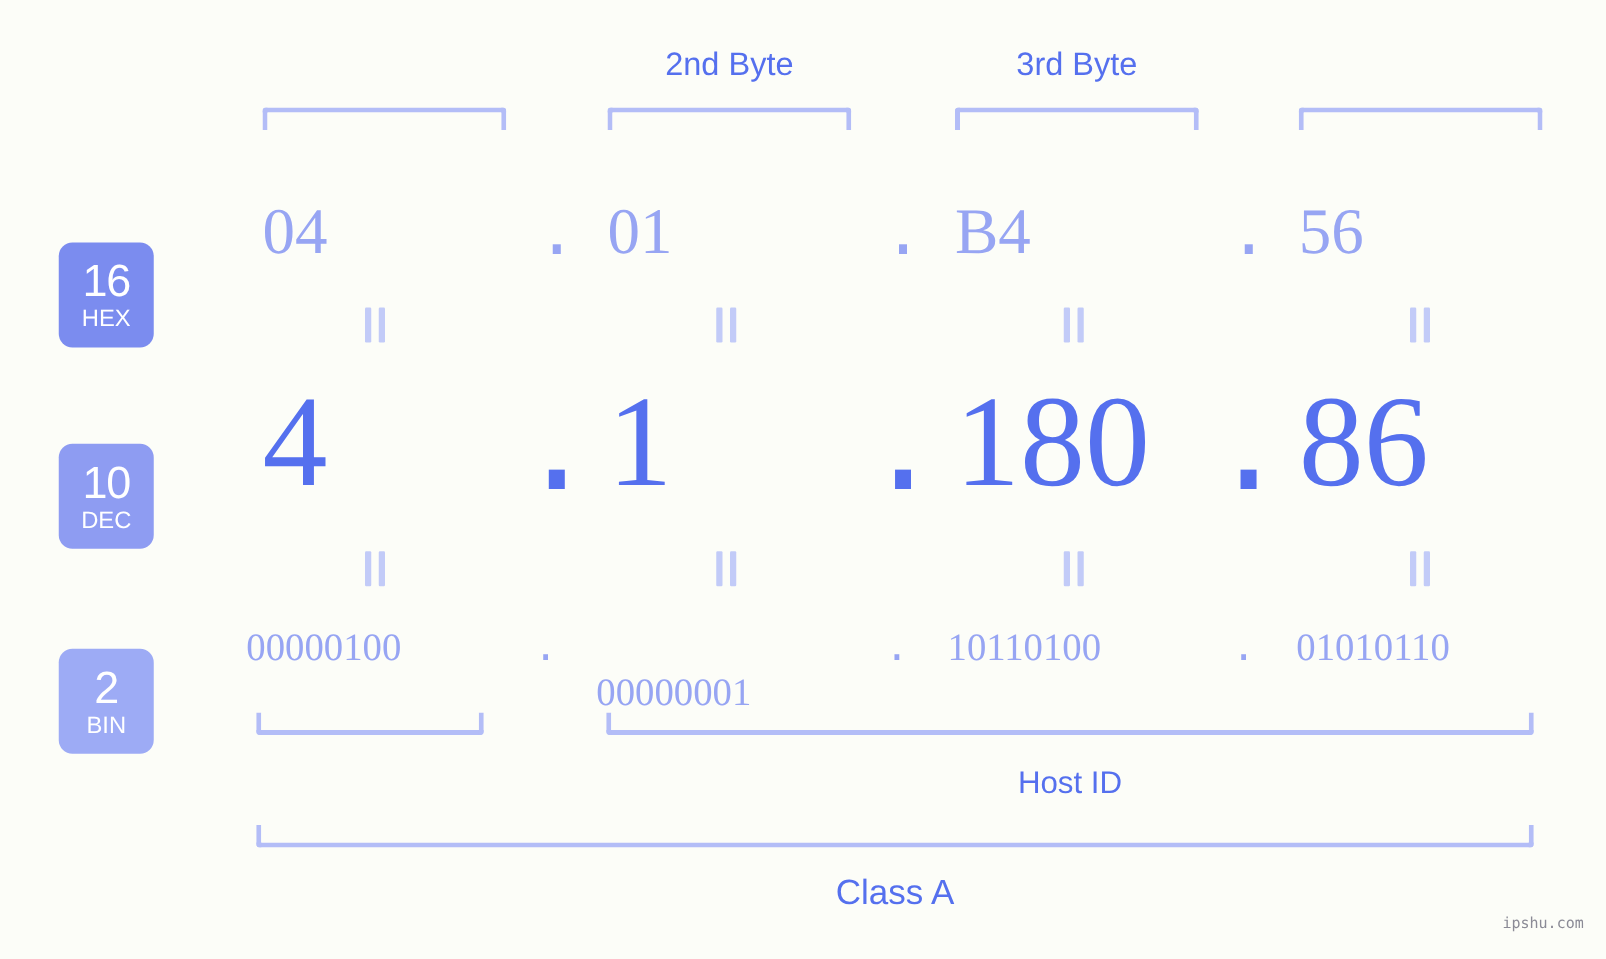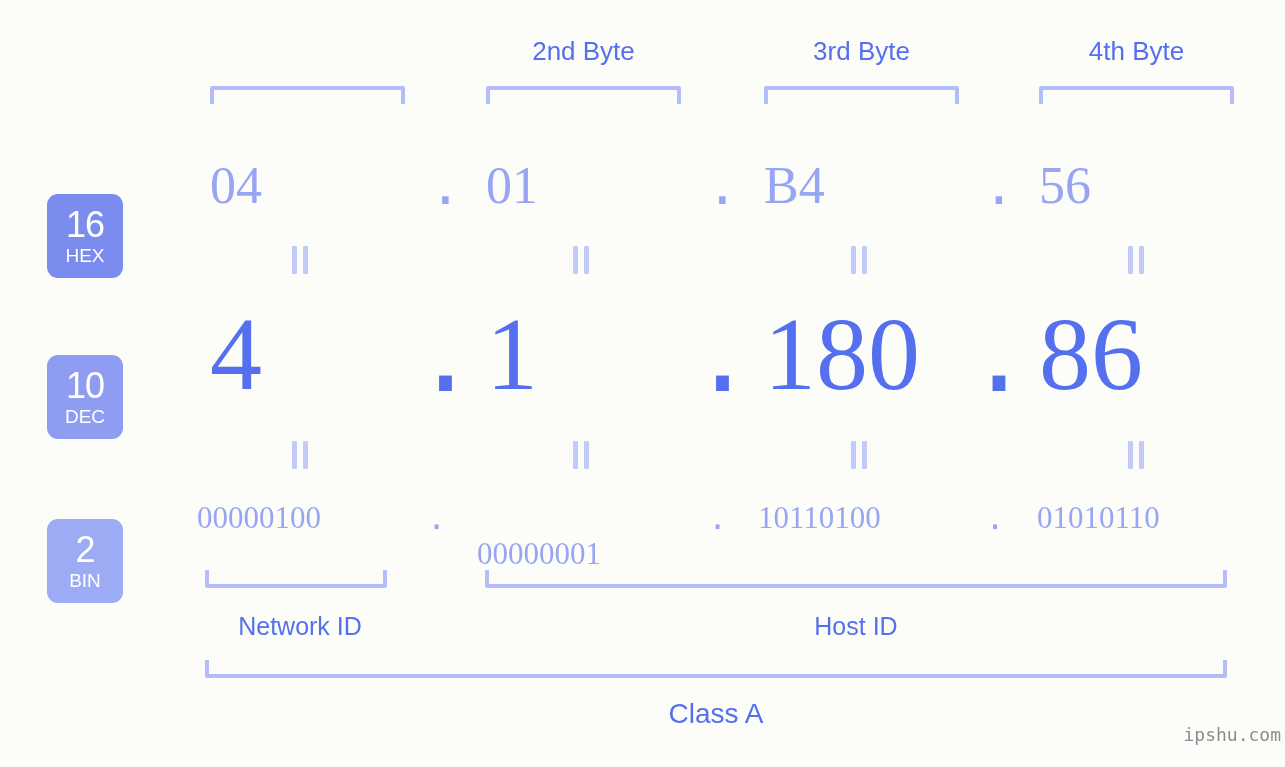--- a/index.html
+++ b/index.html
@@ -106,35 +106,34 @@
     font-size:25px;
     color:#5570ee;
     text-align:center;
     white-space:nowrap;
   }
   #class-label{font-size:28px;}
 
   
   #watermark{
     position:absolute;
-    right:4px;bottom:22px;
+    right:18px;bottom:22px;
     font-family:"DejaVu Sans Mono", monospace;
-    font-size:18px;
+    font-size:12px;
     color:#8b8b96;
     letter-spacing:0px;
   }
 </style>
 </head>
 <body>
 
 <div id="stage">
 
   <div class="byte-label" style="left:486px;top:36px;width:195px;">2nd Byte</div>
   <div class="byte-label" style="left:764px;top:36px;width:195px;">3rd Byte</div>
-  <div class="byte-label" style="left:1039px;top:36px;width:195px;">4th Byte</div>
 
   <div class="top-bracket" style="left:210px;top:86px;width:195px;"></div>
   <div class="top-bracket" style="left:486px;top:86px;width:195px;"></div>
   <div class="top-bracket" style="left:764px;top:86px;width:195px;"></div>
   <div class="top-bracket" style="left:1039px;top:86px;width:195px;"></div>
 
   <div class="badge" id="badge-hex">
     <span class="num">16</span>
     <span class="nm">HEX</span>
   </div>
@@ -209,21 +208,20 @@
     <div class="cell" style="left:477px;width:195px;margin-top:36px;">00000001</div>
     <div class="dot" style="left:676px;width:83px;">.</div>
     <div class="cell" style="left:758px;width:195px;">10110100</div>
     <div class="dot" style="left:955px;width:80px;">.</div>
     <div class="cell" style="left:1037px;width:195px;">01010110</div>
   </div>
 
   <div class="bottom-bracket" style="left:205px;top:570px;width:182px;"></div>
   <div class="bottom-bracket" style="left:485px;top:570px;width:742px;"></div>
 
-  <div class="sect-label" style="left:205px;top:612px;width:190px;">Network ID</div>
   <div class="sect-label" style="left:485px;top:612px;width:742px;">Host ID</div>
 
   <div class="bottom-bracket" style="left:205px;top:660px;width:1022px;"></div>
   <div class="sect-label" id="class-label" style="left:205px;top:698px;width:1022px;">Class A</div>
 
   <div id="watermark">ipshu.com</div>
 
 </div>
 
 </body></html>

